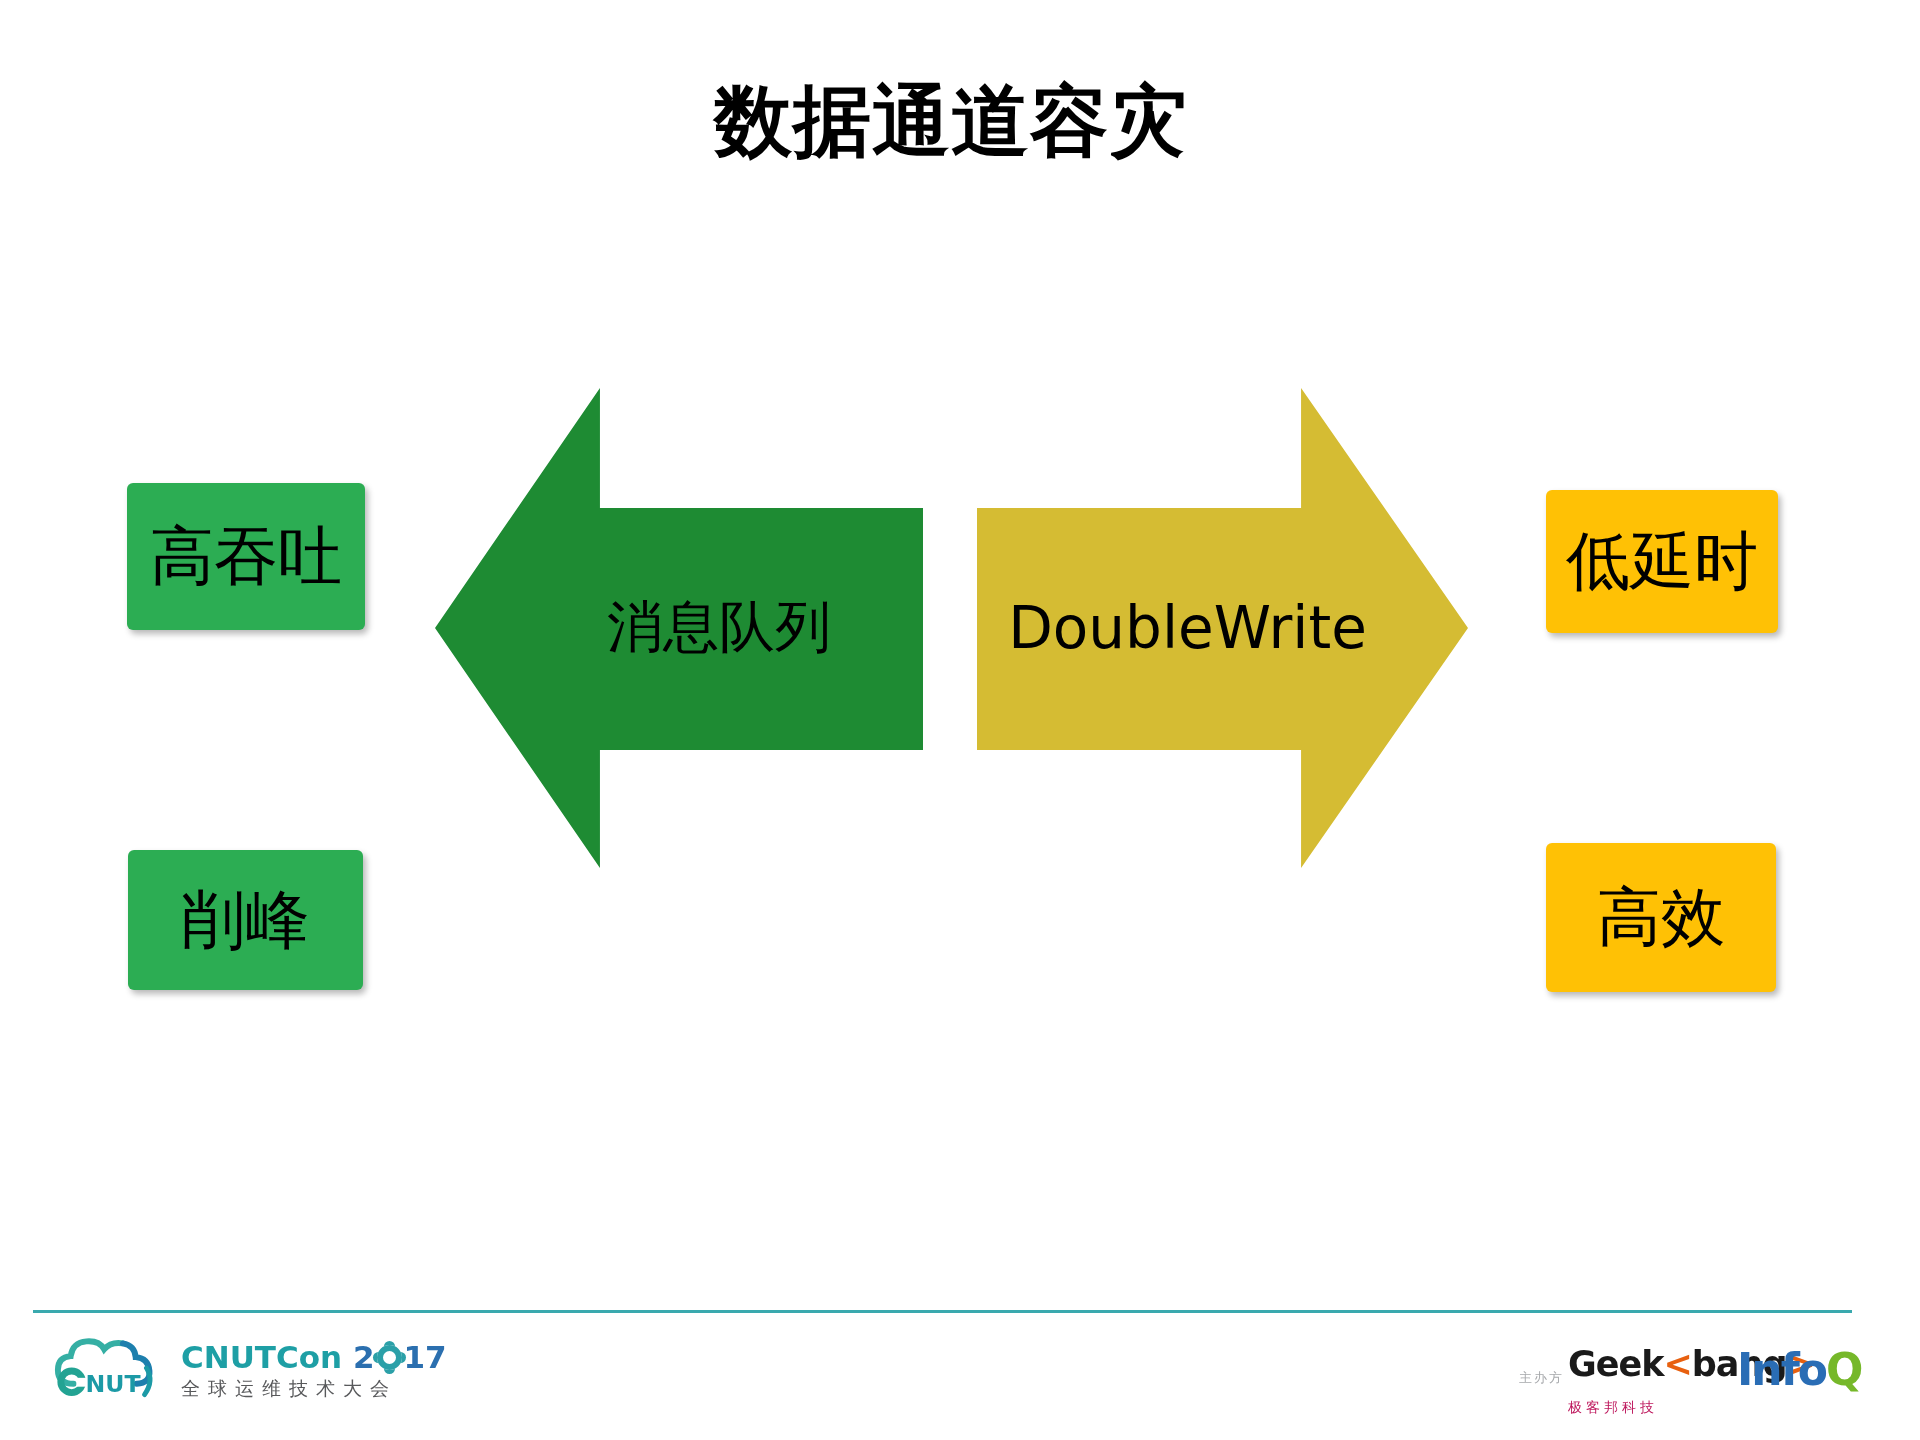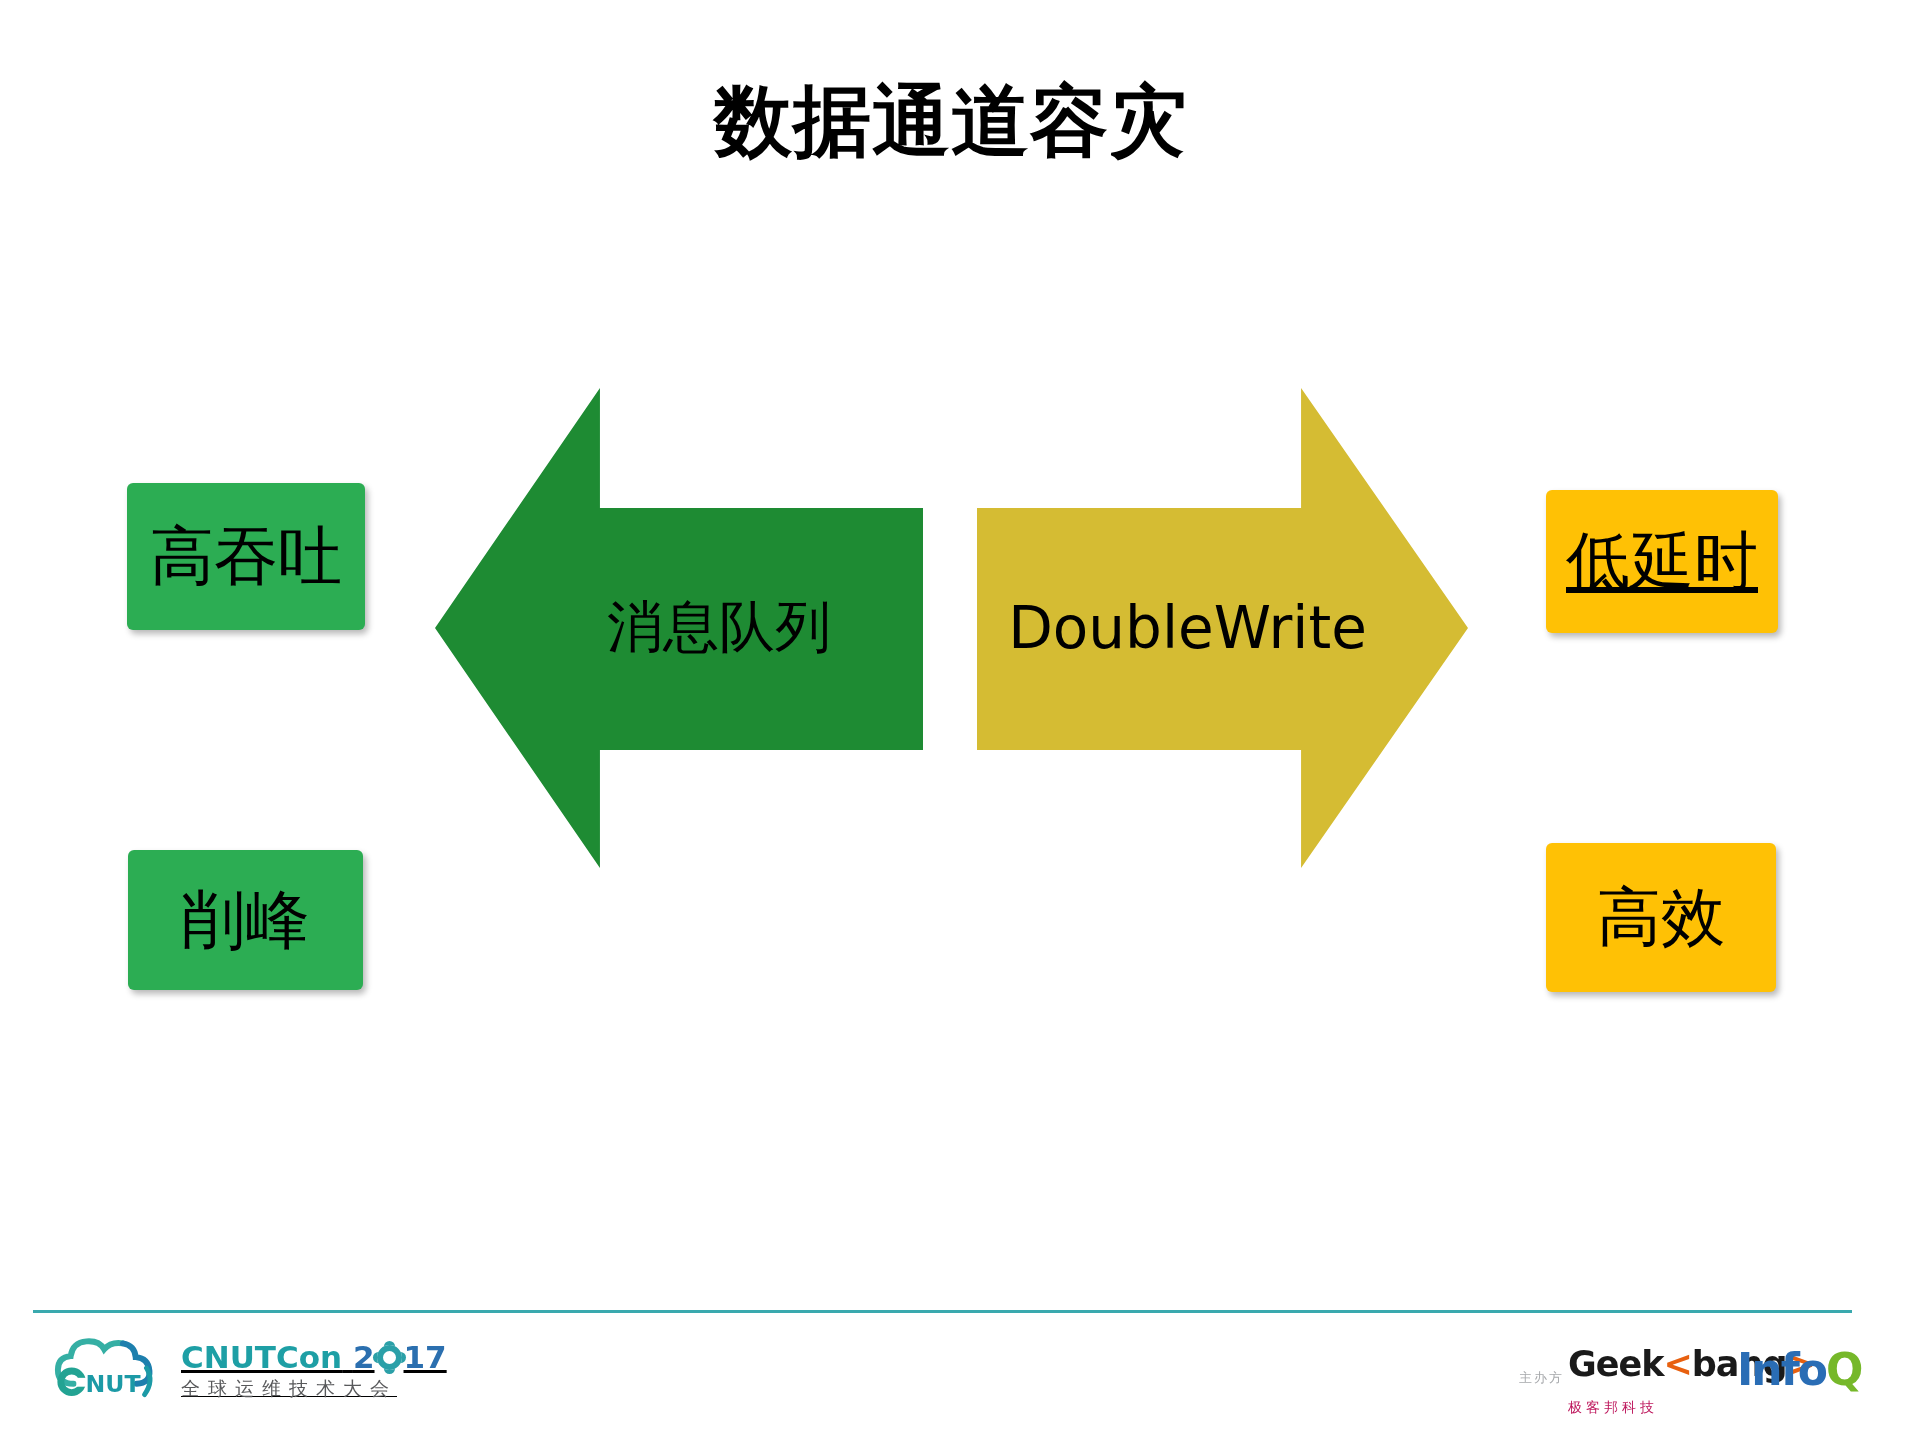--- a/index.html
+++ b/index.html
@@ -35,27 +35,27 @@
   
   .benefit{
     display:flex;align-items:center;justify-content:center;
     border-radius:6px;font-size:64px;color:#000;white-space:nowrap;
     box-shadow:3px 4px 6px rgba(0,0,0,0.28);
   }
   .benefit.green{background:#2CAD53;}
   .benefit.yellow{background:#FFC105;}
   .box-g1{left:127px;top:483px;width:238px;height:147px;}
   .box-g2{left:128px;top:850px;width:235px;height:140px;}
-  .box-y1{left:1546px;top:490px;width:232px;height:143px;text-decoration:underline;}
+  .box-y1{left:1546px;top:490px;width:232px;height:143px;}
   .box-y2{left:1546px;top:843px;width:230px;height:149px;}
 
   
   .footer-line{left:33px;top:1310px;width:1819px;height:3px;background:#3AA9AE;}
   .cloud-logo{left:50px;top:1332px;}
-  .conf-block{left:181px;top:1340px;line-height:1.1;text-decoration:underline;}
+  .conf-block{left:181px;top:1340px;line-height:1.1;}
   .conf-name{font-size:31px;font-weight:bold;color:#1E9FA5;letter-spacing:0px;white-space:nowrap;}
   .conf-year{color:#2B6FAF;}
   .gear-zero{
     display:inline-block;width:13px;height:13px;border:6px solid #2BA0A8;border-radius:50%;
     vertical-align:-2px;margin:0 2px;
     box-shadow:0 -11px 0 -7px #2BA0A8,0 11px 0 -7px #2BA0A8,-11px 0 0 -7px #2BA0A8,11px 0 0 -7px #2BA0A8;
   }
   .conf-sub{font-size:19px;letter-spacing:8px;color:#58595B;margin-top:4px;white-space:nowrap;}
 
   .host-label{left:1519px;top:1369px;font-size:13px;color:#A7A9AC;letter-spacing:2px;}

